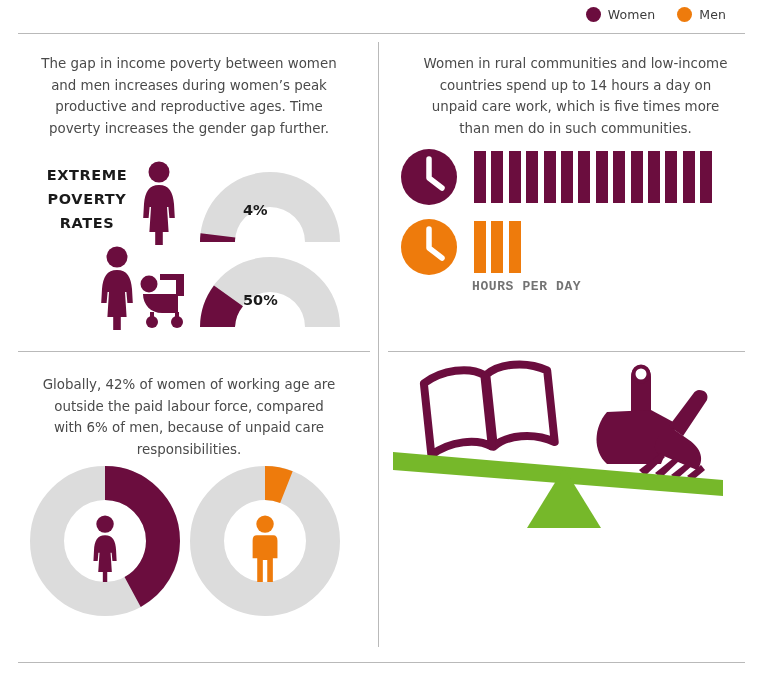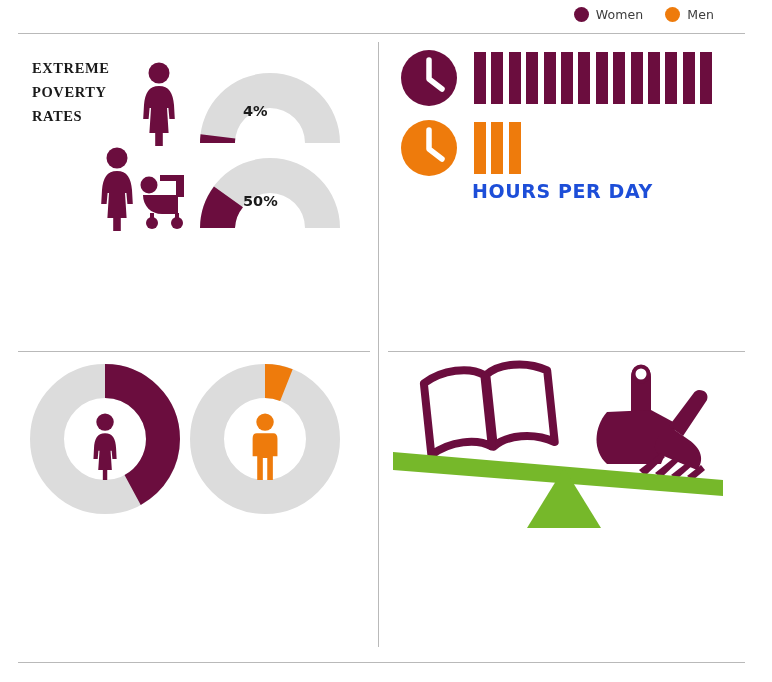--- a/index.html
+++ b/index.html
@@ -19,21 +19,21 @@
   
   #legend {
     position: absolute;
     top: 0px;
     left: 0px;
     width: 772px;
     height: 28px;
     display: flex;
     justify-content: flex-end;
     align-items: center;
-    padding-right: 58px;
+    padding-right: 46px;
     box-sizing: border-box;
   }
   .legend-item {
     display: flex;
     align-items: center;
     margin-left: 22px;
   }
   .legend-dot {
     width: 15px;
     height: 15px;
@@ -83,29 +83,28 @@
   #panel-tr .panel-text { padding-top: 13px; width: 314px; }
   #panel-bl .panel-text { padding-top: 16px; width: 300px; }
   #panel-br .panel-text { padding-top: 16px; width: 272px; }
 
   
   #gauge-block { position: relative; width: 378px; height: 190px; }
 
   #epr-label {
     position: absolute;
     left: 32px;
-    top: 16px;
+    top: 24px;
     width: 110px;
-    text-align: left;
+    text-align: center;
     font-size: 14.5px;
     font-weight: bold;
     line-height: 24px;
     letter-spacing: .6px;
     color: #1a1a1a;
-    font-family: Liberation Serif, serif;
   }
   .gauge-wrap { position: absolute; }
   #gauge1-wrap { left: 140px; top: 10px; }
   #gauge2-wrap { left: 98px; top: 95px; }
 
   .gauge-pct {
     position: absolute;
     font-size: 14.5px;
     font-weight: bold;
     color: #1a1a1a;
@@ -125,24 +124,25 @@
     margin-right: 5.4px;
     display: block;
   }
   .bar-women { height: 52px; background: #6B0D3E; }
   .bar-men   { height: 52px; background: #EE7B0C; }
 
   #hours-label {
     position: absolute;
     left: 93px;
     top: 140px;
-    font-size: 19px;
+    font-size: 13px;
     font-weight: bold;
     letter-spacing: .6px;
-    color: #1d4ed8;
+    color: #737373;
+    font-family: Liberation Mono, monospace;
   }
 
   
   #donut-block { position: relative; width: 378px; height: 170px; }
   .donut-wrap { position: absolute; top: 6px; }
   #donut-women-wrap { left: 30px; }
   #donut-men-wrap   { left: 190px; }
 
   
   #seesaw-block { position: relative; width: 393px; height: 170px; }
@@ -164,20 +164,21 @@
   </div>
 </div>
 
 <div class="hrule" id="rule-top"></div>
 <div class="hrule" id="rule-mid-l"></div>
 <div class="hrule" id="rule-mid-r"></div>
 <div class="hrule" id="rule-bot"></div>
 <div id="rule-vert"></div>
 
 <div class="panel" id="panel-tl">
+  <p class="panel-text">The gap in income poverty between women and men increases during women’s peak productive and reproductive ages. Time poverty increases the gender gap further.</p>
 
   <div id="gauge-block">
 
     <div id="epr-label">EXTREME POVERTY RATES</div>
 
     <div class="gauge-wrap" id="gauge1-wrap">
       <svg width="200" height="96" viewBox="0 0 200 96">
 
         <g fill="#6B0D3E">
           <circle cx="19" cy="23" r="10.5"></circle>
@@ -214,20 +215,21 @@
 
         <path d="M102 93 A70 70 0 0 1 115.95 51.4 L144.98 72.2 A35 35 0 0 0 137 93 Z" fill="#6B0D3E"></path>
       </svg>
     </div>
     <div class="gauge-pct" id="gauge2-pct">50%</div>
 
   </div>
 </div>
 
 <div class="panel" id="panel-tr">
+  <p class="panel-text">Women in rural communities and low-income countries spend up to 14 hours a day on unpaid care work, which is five times more than men do in such communities.</p>
 
   <div id="clock-block">
 
     <div class="clock-row" id="row-women">
       <svg width="60" height="60" viewBox="0 0 60 60">
         <circle cx="30" cy="30" r="28" fill="#6B0D3E"></circle>
         <path d="M30 12 L30 31 L43 41" stroke="#ffffff" stroke-width="5.5" fill="none" stroke-linecap="round" stroke-linejoin="round"></path>
       </svg>
       <div class="bars" id="bars-women">
           <span class="bar bar-women" style="background: rgb(107, 13, 62);"></span>
@@ -257,20 +259,21 @@
           <span class="bar bar-men" style="background: rgb(238, 123, 12);"></span>
           <span class="bar bar-men" style="background: rgb(238, 123, 12);"></span>
         </div>
     </div>
 
     <div id="hours-label">HOURS PER DAY</div>
   </div>
 </div>
 
 <div class="panel" id="panel-bl">
+  <p class="panel-text">Globally, 42% of women of working age are outside the paid labour force, compared with 6% of men, because of unpaid care responsibilities.</p>
 
   <div id="donut-block">
 
     <div class="donut-wrap" id="donut-women-wrap">
       <svg width="150" height="150" viewBox="0 0 150 150">
         <circle cx="75" cy="75" r="58" fill="none" stroke="#DCDCDC" stroke-width="34"></circle>
         <circle cx="75" cy="75" r="58" fill="none" stroke="#6B0D3E" stroke-width="34" stroke-dasharray="153.1 211.2" transform="rotate(-90 75 75)"></circle>
         <g fill="#6B0D3E" transform="translate(64,48) scale(0.92)">
           <circle cx="12" cy="11" r="9.5"></circle>
           <path d="M12 23 C3.5 23 0.5 29 0 39.5 L-0.6 51 L4 51 L4.8 42 L6 42 L4.6 63 L9.6 63 L9.6 74 L14.4 74 L14.4 63 L19.4 63 L18 42 L19.2 42 L20 51 L24.6 51 L24 39.5 C23.5 29 20.5 23 12 23 Z"></path>

